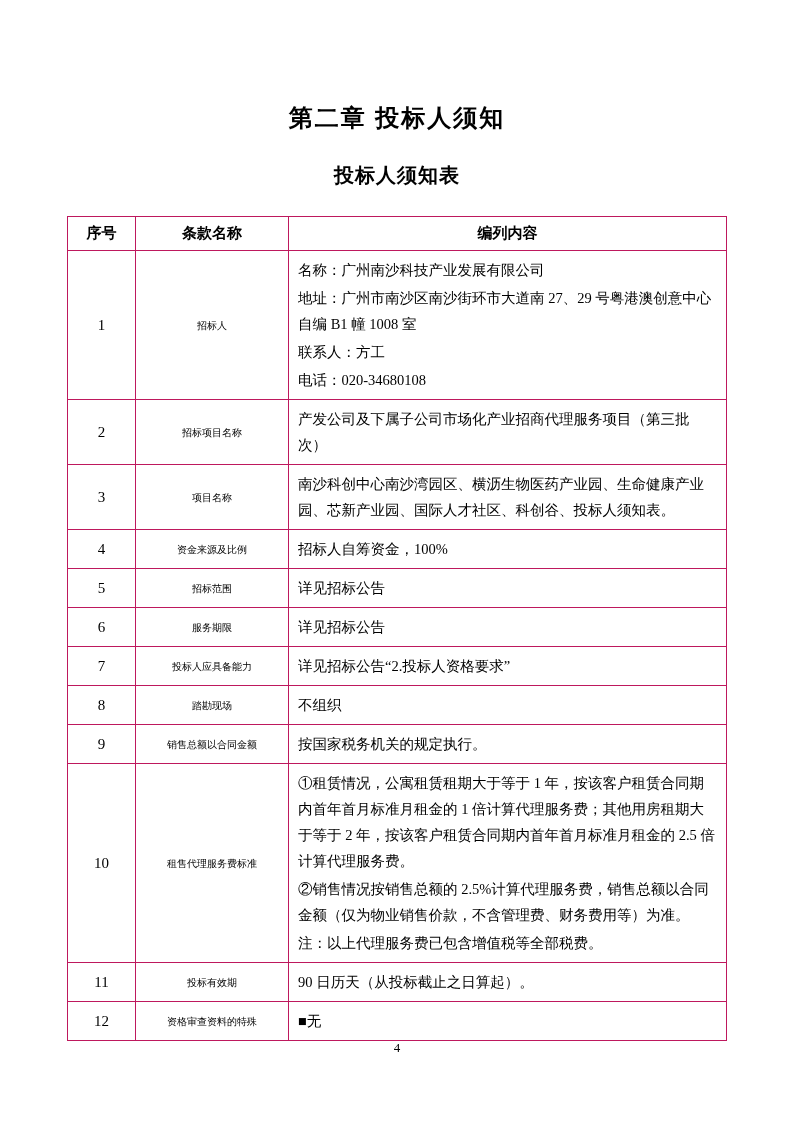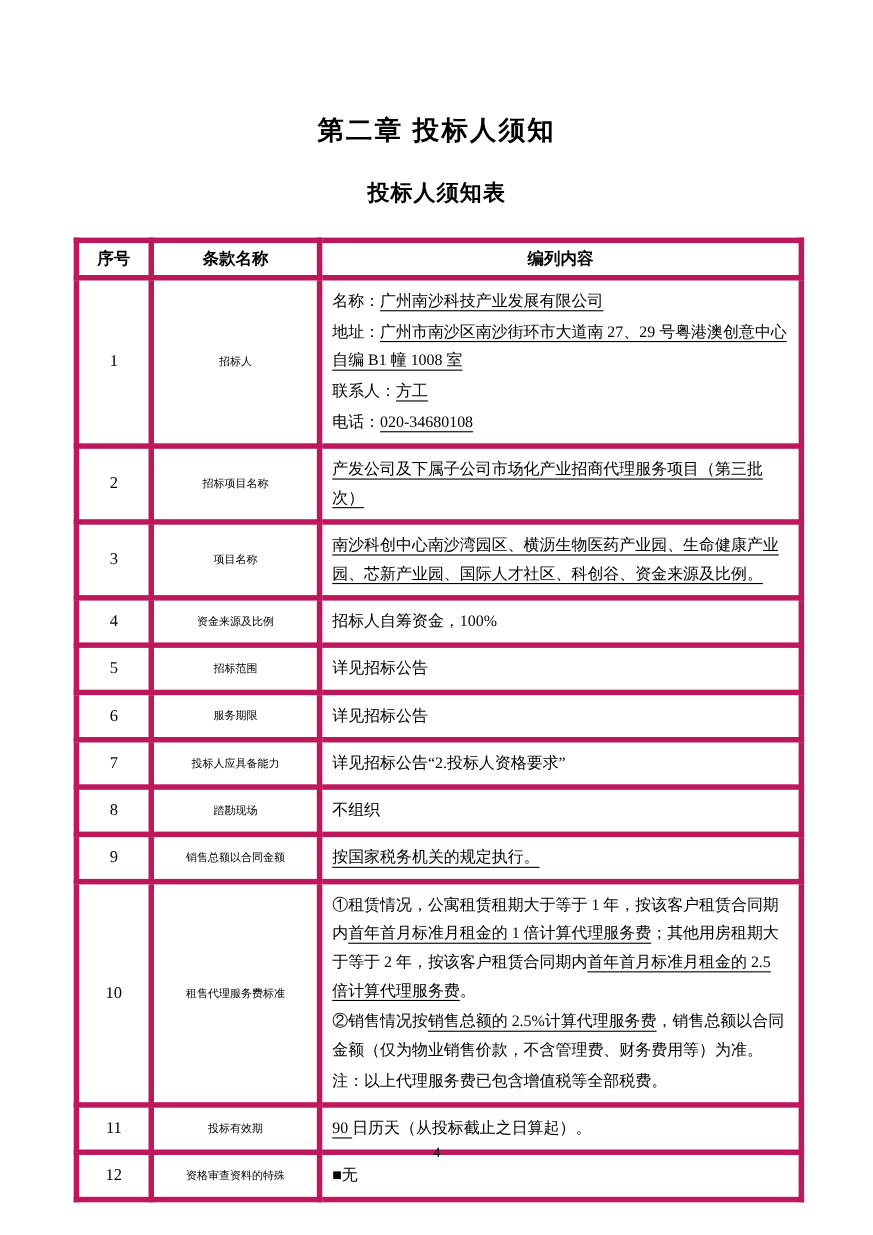--- a/index.html
+++ b/index.html
@@ -37,21 +37,21 @@
   table.notice {
     margin: 27px 0 0 67px;
     width: 659px;
     border-collapse: collapse;
     table-layout: fixed;
   }
   table.notice col.c1 { width: 68px; }
   table.notice col.c2 { width: 153px; }
   table.notice col.c3 { width: 438px; }
   table.notice th, table.notice td {
-    border: 5px solid #be185d;
+    border: 1px solid #be185d;
     vertical-align: middle;
   }
   table.notice th {
     height: 34px;
     font-size: 15px;
     font-weight: 700;
     text-align: center;
     padding: 2px 4px;
   }
   td.col-no {
@@ -65,21 +65,21 @@
     line-height: 25px;
     padding: 4px 8px;
   }
   td.col-content {
     text-align: left;
     font-size: 14.5px;
     line-height: 26px;
     padding: 4px 8px 4px 9px;
   }
   td.col-content .para { margin: 2px 0; }
-  .u { text-decoration: underline; text-underline-offset: 4px; }
+  .u { text-underline-offset: 4px; }
   .page-number {
     position: absolute;
     top: 1040px;
     left: 0;
     width: 794px;
     text-align: center;
     font-size: 13px;
     color: #000;
   }
 </style>
@@ -118,21 +118,21 @@
           <td class="col-no">2</td>
           <td class="col-name">招标项目名称</td>
           <td class="col-content">
             <div class="para"><span class="u">产发公司及下属子公司市场化产业招商代理服务项目（第三批次）</span></div>
           </td>
         </tr>
         <tr>
           <td class="col-no">3</td>
           <td class="col-name">项目名称</td>
           <td class="col-content">
-            <div class="para"><span class="u">南沙科创中心南沙湾园区、横沥生物医药产业园、生命健康产业园、芯新产业园、国际人才社区、科创谷、资金来源及比例。</span></div>
+            <div class="para"><span class="u">南沙科创中心南沙湾园区、横沥生物医药产业园、生命健康产业园、芯新产业园、国际人才社区、科创谷、投标人须知表。</span></div>
           </td>
         </tr>
         <tr>
           <td class="col-no">4</td>
           <td class="col-name">资金来源及比例</td>
           <td class="col-content">
             <div class="para"><span>招标人自筹资金，100%</span></div>
           </td>
         </tr>
         <tr>

